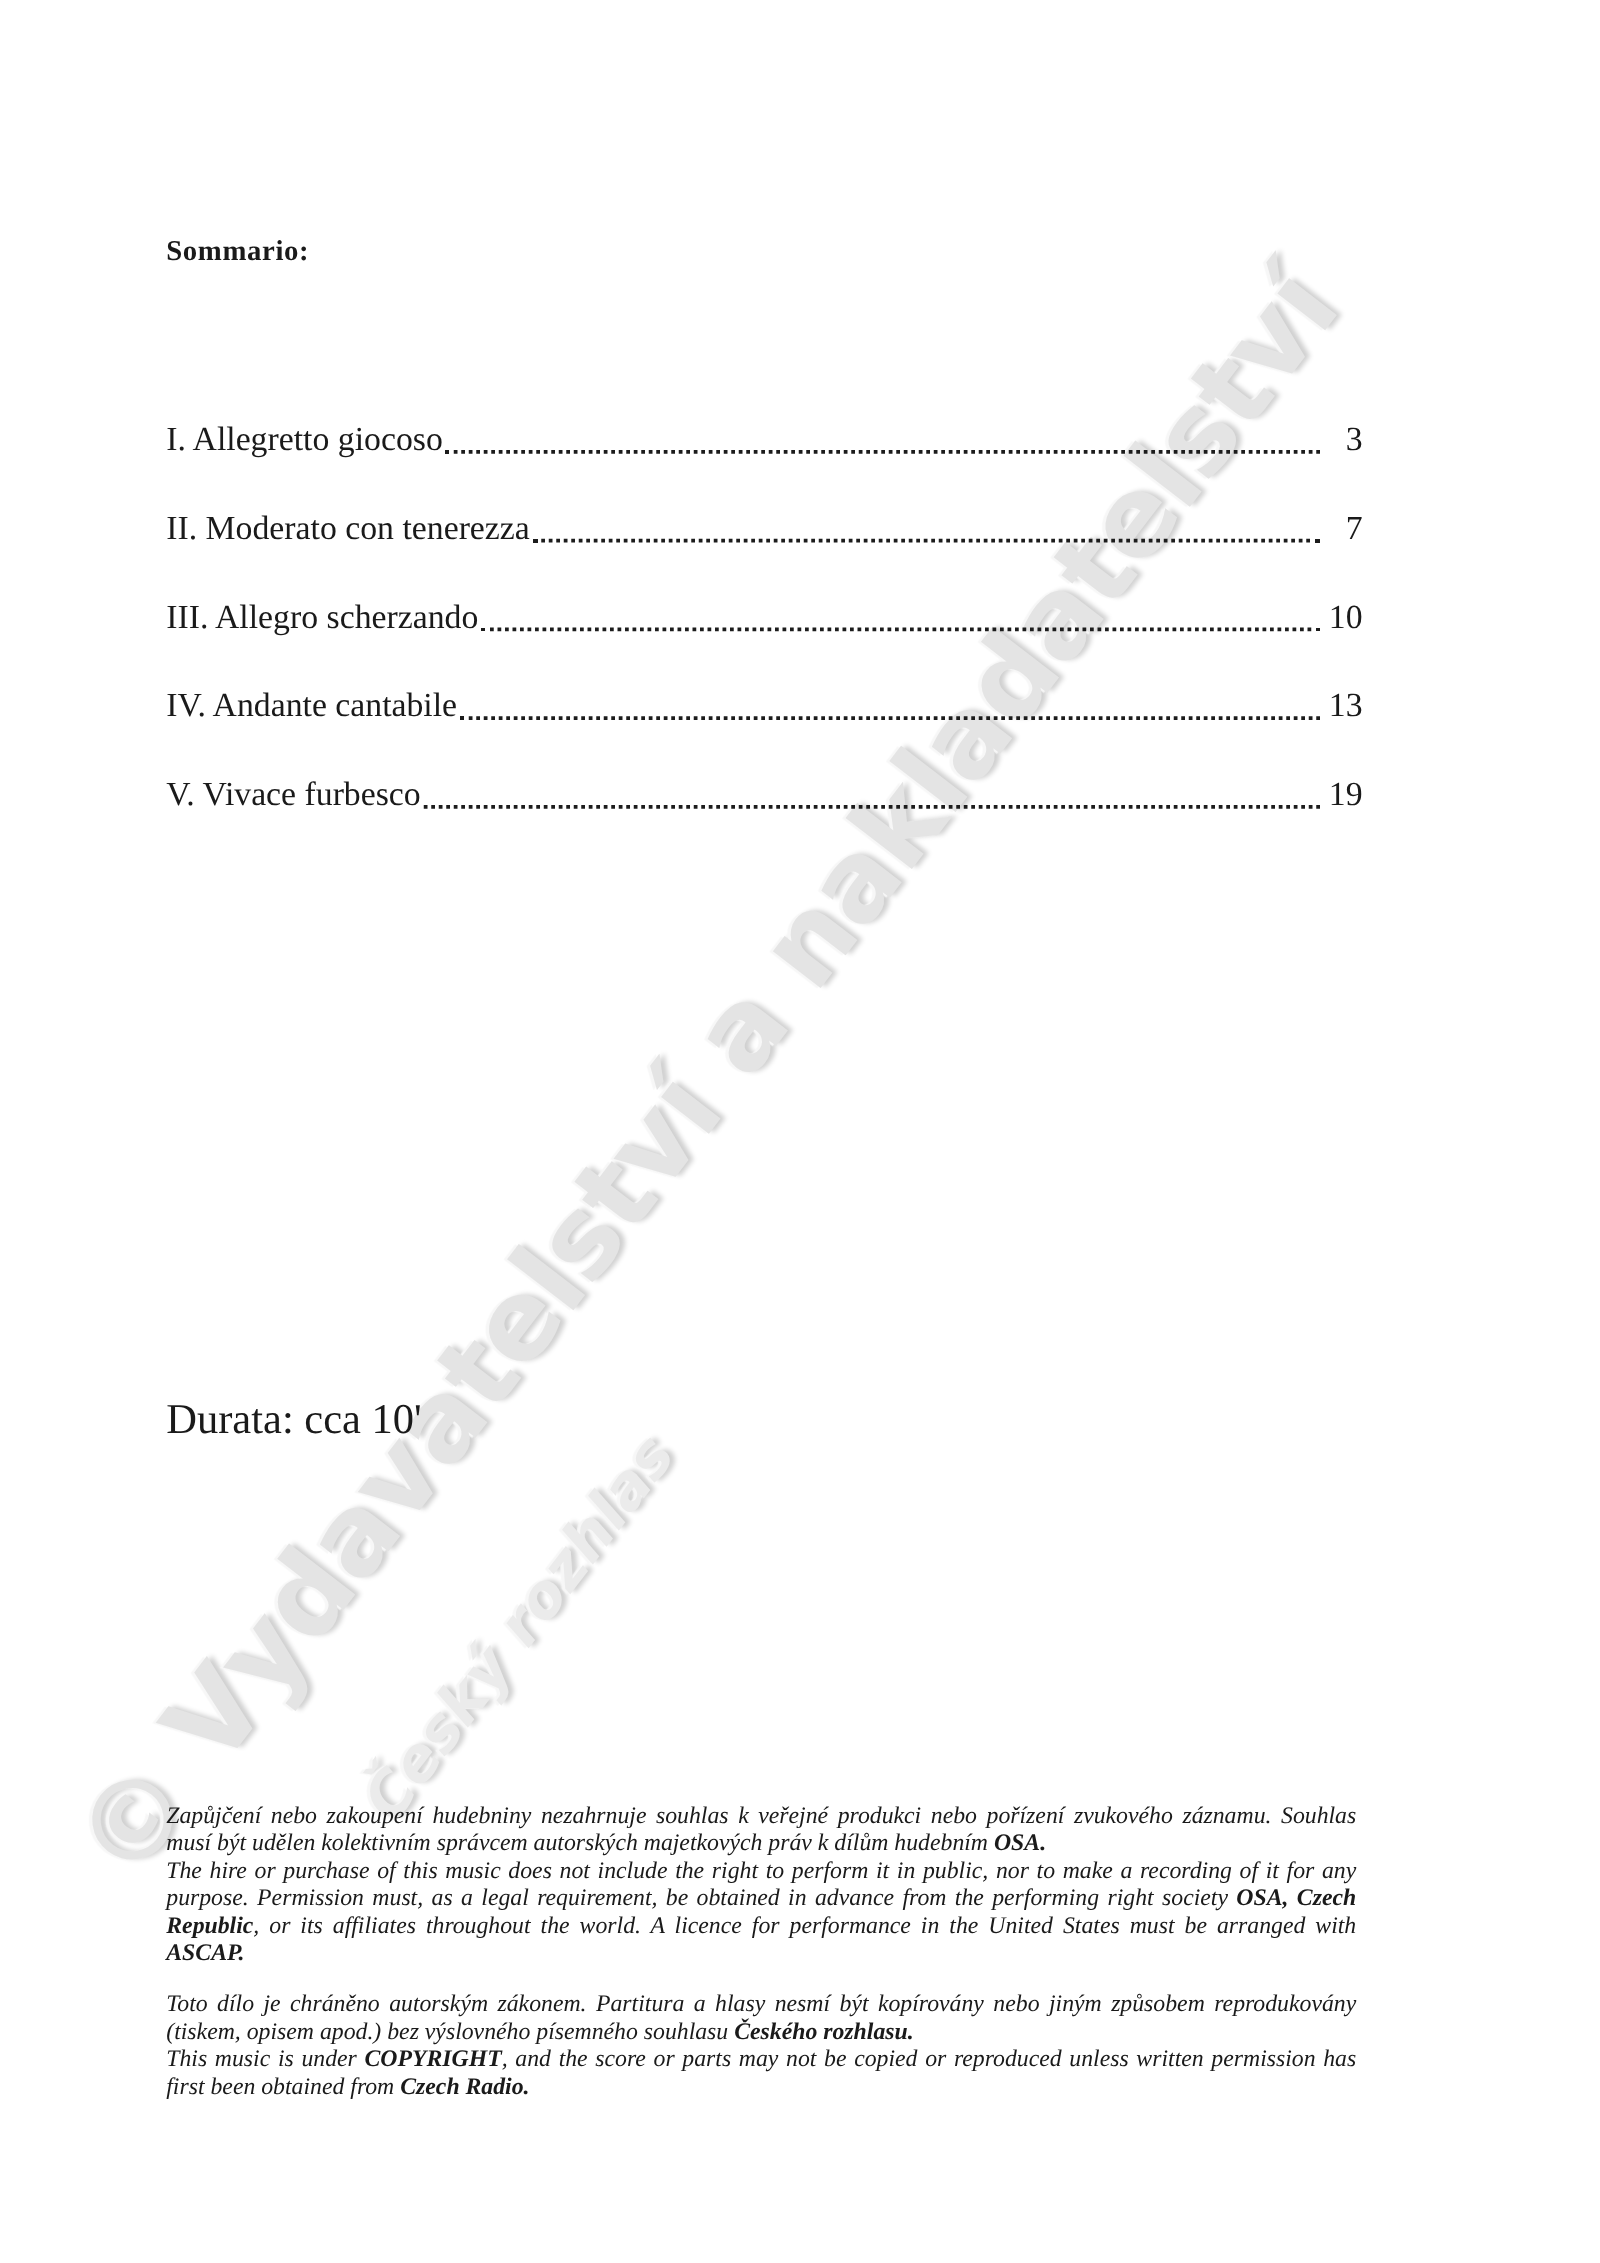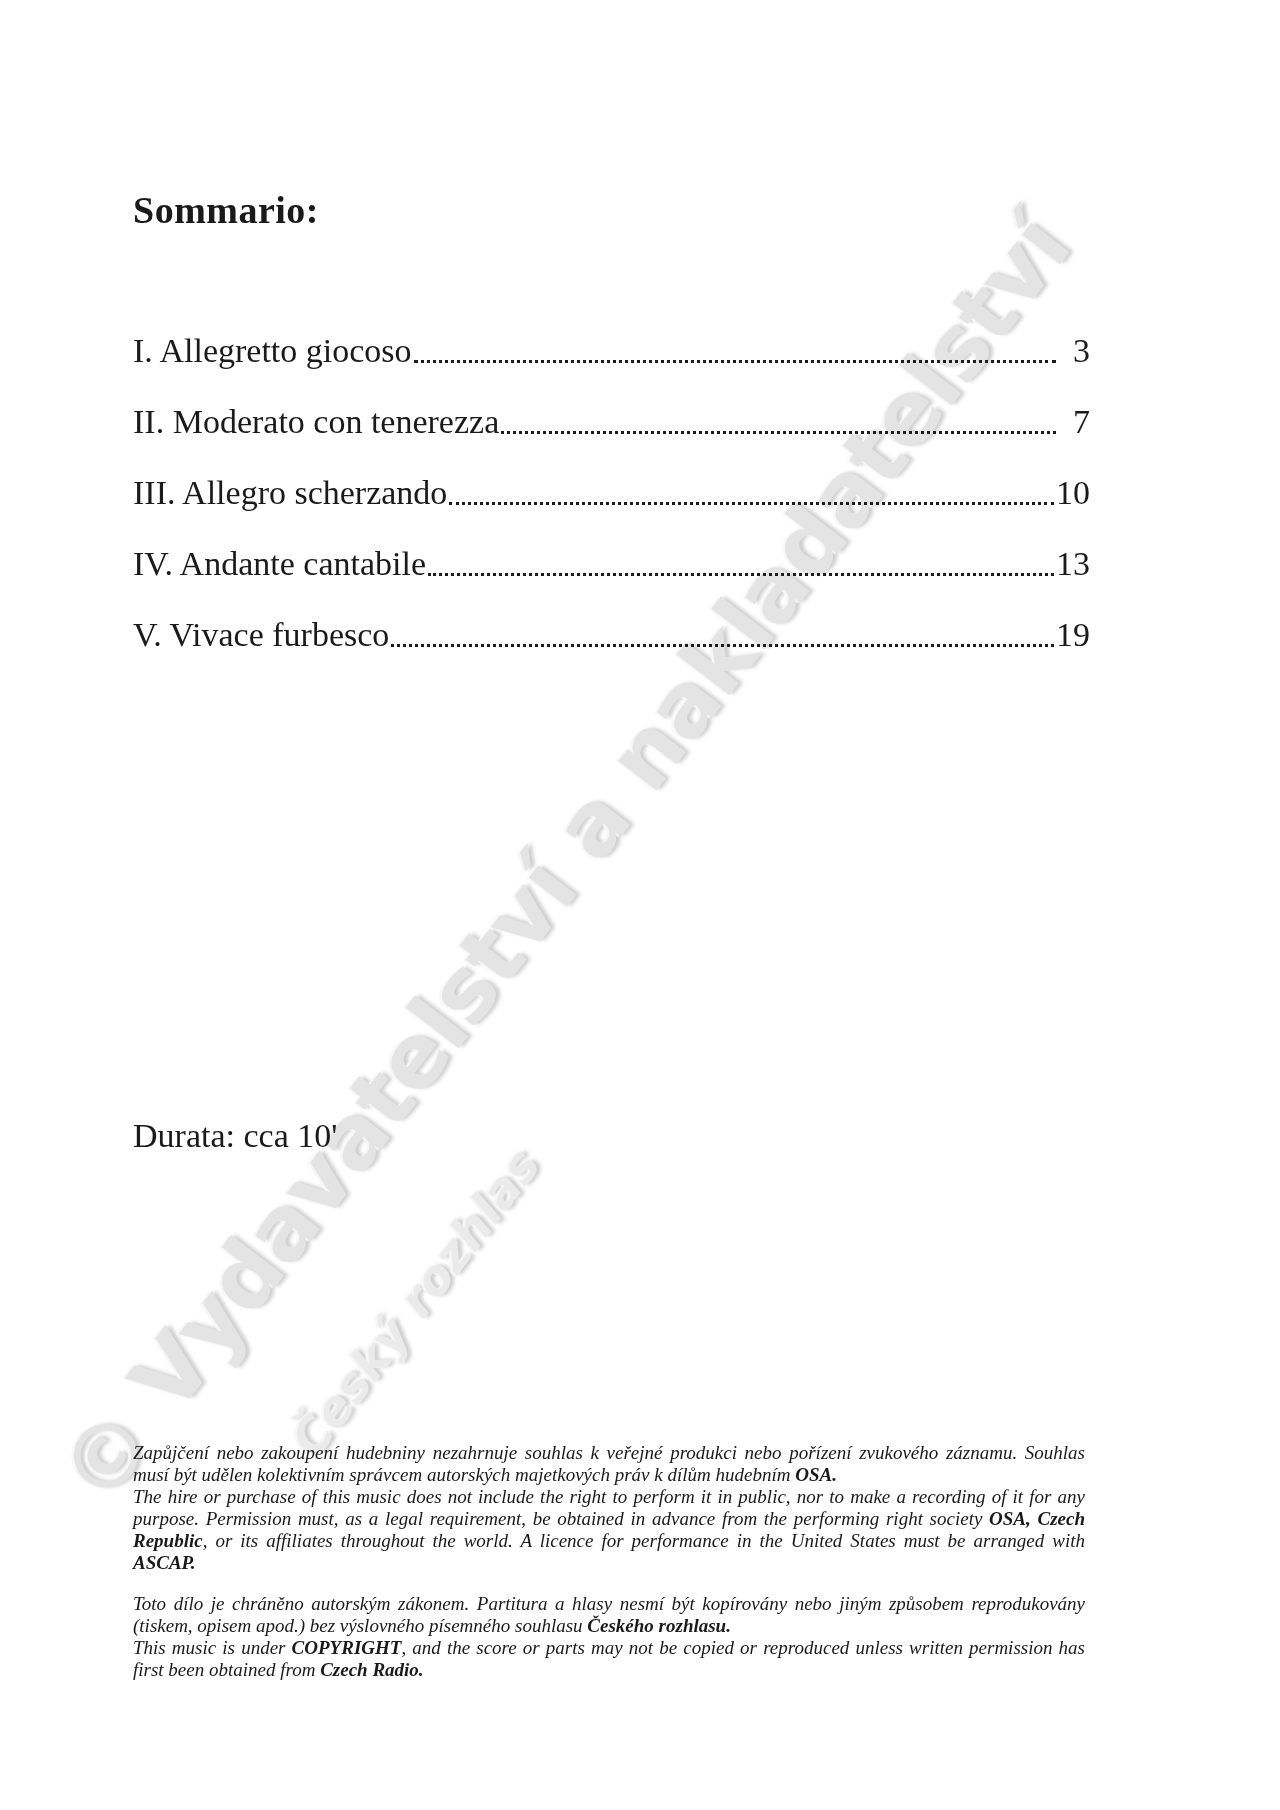--- a/index.html
+++ b/index.html
@@ -33,30 +33,30 @@
     left:302px; top:1422px;
     font-size:48px;
     font-style:italic;
     color:#ebebeb;
   }
   
   .content { position:absolute; inset:0; z-index:1; }
   .toc-heading {
     position:absolute; left:133px; top:188px;
     margin:0;
-    font-size:38px; font-weight:bold;
+    font-size:23px; font-weight:bold;
     letter-spacing:0.5px;
   }
   .toc-list {
     position:absolute; left:133px; top:334px;
     width:957px;
   }
   .toc-row {
     display:flex; align-items:flex-end;
-    font-size:34px; line-height:34px;
+    font-size:27px; line-height:34px;
     margin-bottom:37px;
   }
   .toc-title { flex:0 0 auto; }
   .toc-leader {
     flex:1 1 auto;
     height:0;
     border-bottom:3px dotted #1c1c1c;
     align-self:flex-end;
     margin:0 2px 5px 2px;
   }

